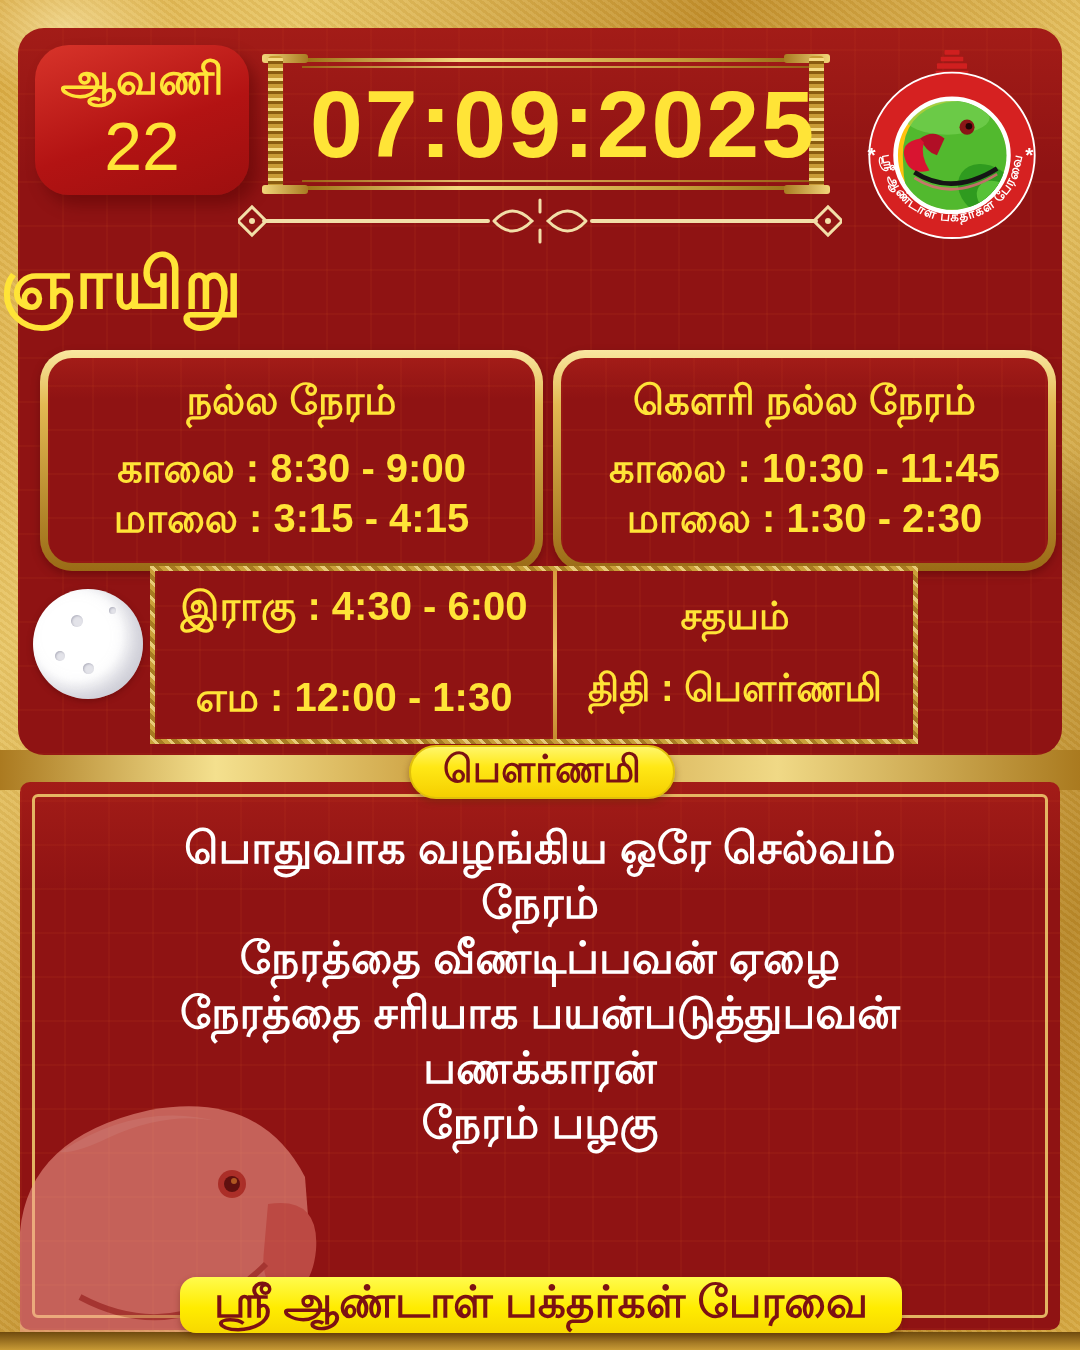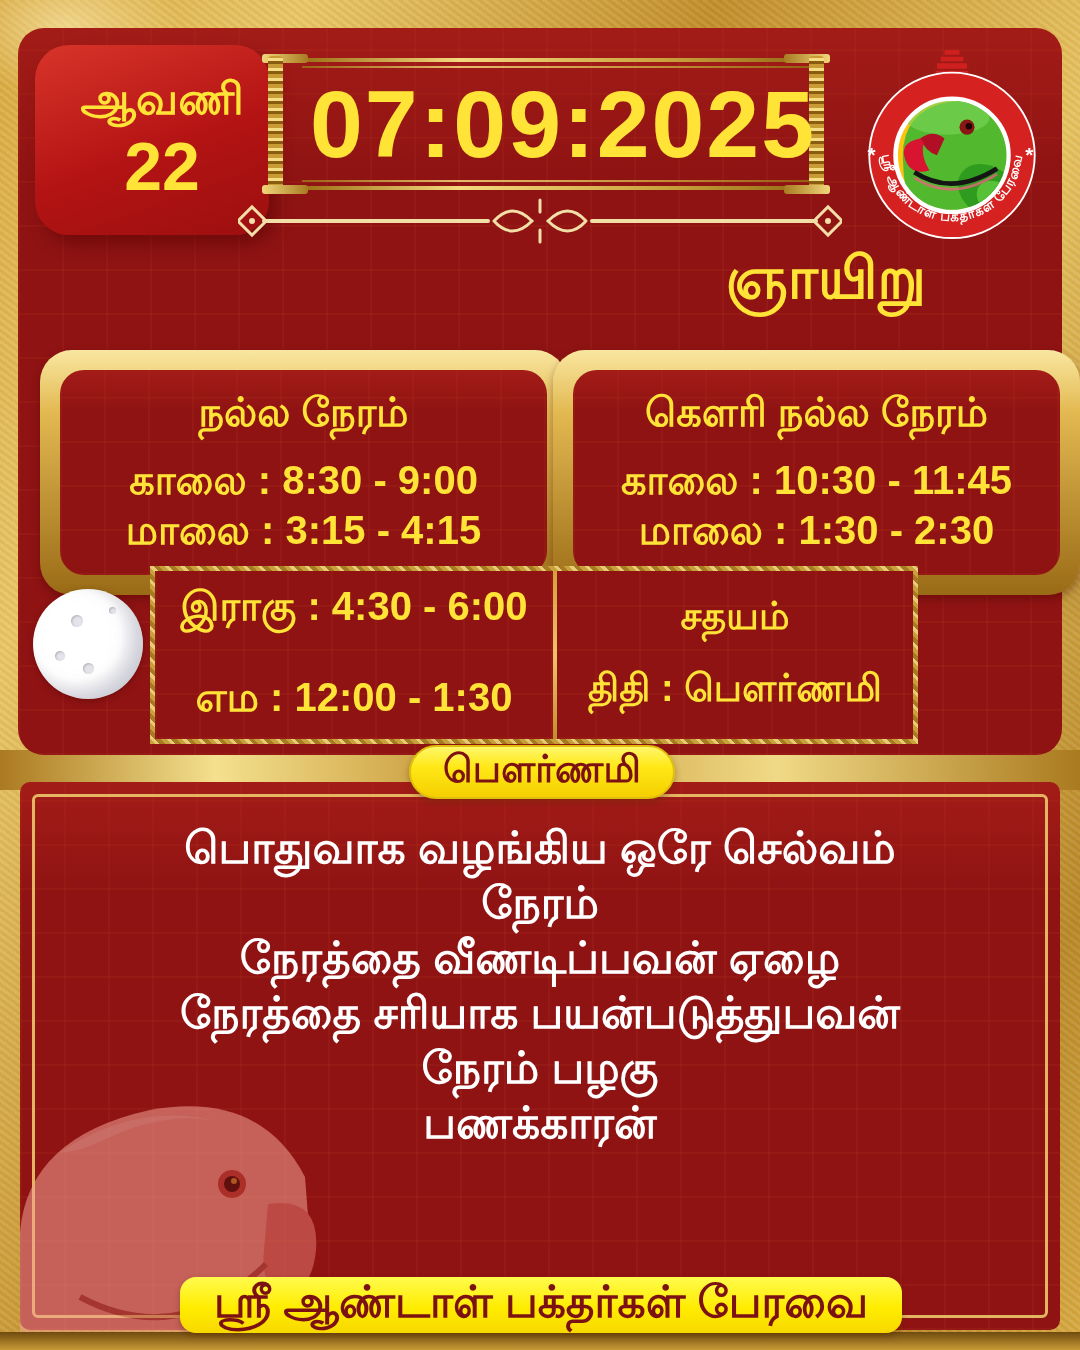--- a/index.html
+++ b/index.html
@@ -26,26 +26,26 @@
   .top-panel    { left:18px; top:28px;  width:1044px; height:727px; border-radius:26px; z-index:2; }
   .bottom-panel { left:20px; top:782px; width:1040px; height:548px; border-radius:10px; z-index:2; }
   .bottom-inner-border { position:absolute; inset:12px; border:3px solid rgba(236,198,108,.9); border-radius:6px; }
 
   .mid-band { left:0; top:750px; width:1080px; height:40px; z-index:1;
     background:linear-gradient(90deg,#ab7a20 0%,#f4e08e 20%,#c39230 45%,#f0d986 72%,#aa7a1f 100%); }
   .bottom-strip { left:0; top:1332px; width:1080px; height:18px; z-index:3;
     background:linear-gradient(180deg,#6f4a0e,#c89a35); }
 
   
-  .month-chip { left:35px; top:45px; width:214px; height:190px; border-radius:34px; z-index:3;
+  .month-chip { left:35px; top:45px; width:214px; height:150px; border-radius:34px; z-index:3;
     background:linear-gradient(160deg,#d8342a 0%,#b31313 55%,#9d0f0f 100%);
     box-shadow:8px 10px 16px rgba(80,0,0,.45);
-    display:flex; flex-direction:column; align-items:center; justify-content:center;padding-left:20px; }
+    display:flex; flex-direction:column; align-items:center; justify-content:center; }
   .month-chip .m { font-size:44px; font-weight:bold; color:#ffe437; line-height:1.1; }
-  .month-chip .d { font-size:68px; font-weight:bold; color:#ffe437; margin-top:4px; }
+  .month-chip .d { font-size:68px; font-weight:normal; color:#ffe437; margin-top:4px; }
 
   
   .date-frame { left:256px; top:54px; width:580px; height:142px; z-index:3; }
   .df-h { position:absolute; height:4px;
     background:linear-gradient(90deg,#9c6f14,#f4d87e 30%,#caa23c 70%,#8f6410); }
   .df-h.top1 { left:46px; right:12px; top:4px; }
   .df-h.top2 { left:46px; right:12px; top:12px; height:2px; opacity:.85; }
   .df-h.bot1 { left:46px; right:12px; bottom:6px; }
   .df-h.bot2 { left:46px; right:12px; bottom:14px; height:2px; opacity:.85; }
   .df-bracket { position:absolute; top:0; bottom:0; width:52px; }
@@ -65,25 +65,25 @@
     display:flex; align-items:center; justify-content:center;
     font-size:95px; font-weight:bold; color:#ffe437; letter-spacing:2px; white-space:nowrap; }
 
   
   .logo { left:858px; top:48px; width:188px; height:194px; z-index:3; }
 
   
   .divider { left:238px; top:198px; width:604px; height:46px; z-index:3; }
 
   
-  .weekday { left:0; top:244px; width:926px; text-align:right; z-index:3;
-    font-size:58px; font-weight:bold; color:#ffe437; }
-
-  
-  .gbox { position:absolute; border-radius:32px; padding:20px; z-index:3;
+  .weekday { left:0; top:244px; width:926px; text-align:left; z-index:3;
+    font-size:70px; font-weight:bold; color:#ffe437; }
+
+  
+  .gbox { position:absolute; border-radius:32px; padding:8px; z-index:3;
     background:linear-gradient(180deg,#f9e7a0 0%,#e3b952 25%,#9a6b16 100%);
     box-shadow:0 4px 8px rgba(60,0,0,.35); }
   .gbox-inner { width:100%; height:100%; border-radius:24px; box-sizing:border-box;
     display:flex; flex-direction:column; align-items:center; justify-content:center; }
   .gbox.left-box  { left:40px;  top:350px; width:487px; height:205px; }
   .gbox.right-box { left:553px; top:350px; width:487px; height:205px; }
   .gbox-title { font-size:40px; font-weight:bold; color:#ffe437; margin-bottom:14px; }
   .gbox-line  { font-size:40px; font-weight:bold; color:#ffe437; line-height:50px; white-space:nowrap; }
 
   
@@ -274,19 +274,19 @@
       <circle cx="214" cy="89" r="3" fill="#c98f2e"></circle>
       <path d="M60 205 Q160 258 246 172" stroke="#b8524a" stroke-width="6" fill="none"></path>
     </svg>
   </div>
 
   <div class="abs quote">
     <div class="quote-line">பொதுவாக வழங்கிய ஒரே செல்வம்</div>
     <div class="quote-line">நேரம்</div>
     <div class="quote-line">நேரத்தை வீணடிப்பவன் ஏழை</div>
     <div class="quote-line">நேரத்தை சரியாக பயன்படுத்துபவன்</div>
+    <div class="quote-line">பணக்காரன்</div>
     <div class="quote-line">நேரம் பழகு</div>
-    <div class="quote-line">பணக்காரன்</div>
   </div>
 
   <div class="abs footer-banner">ஸ்ரீ ஆண்டாள் பக்தர்கள் பேரவை</div>
 
 </div>
 
 </body></html>

